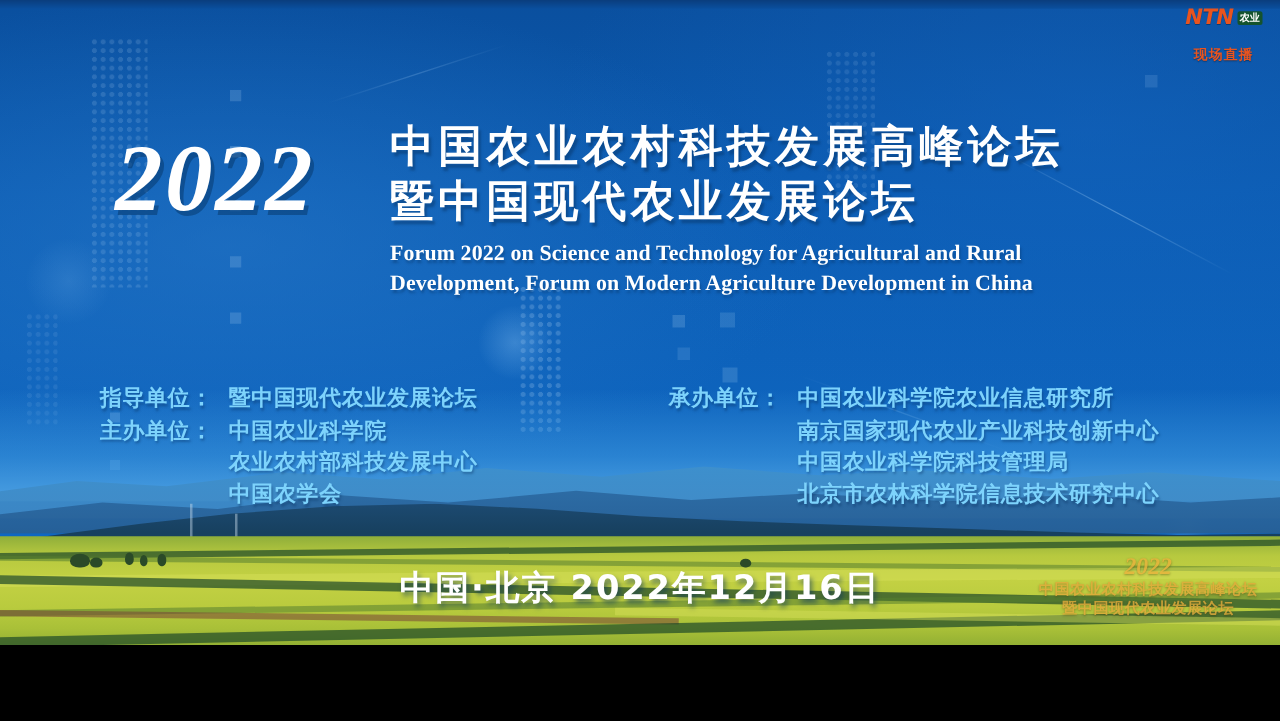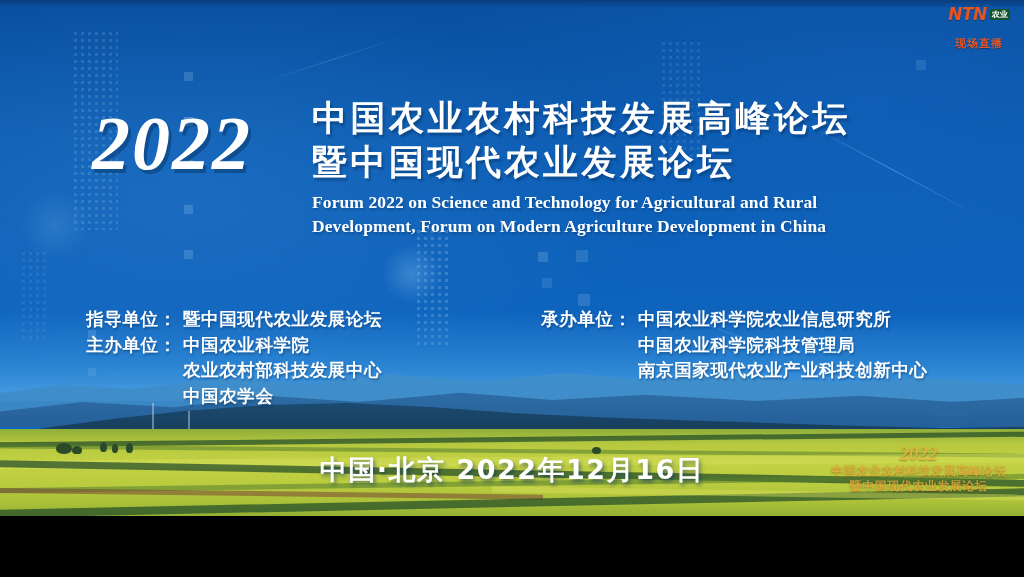--- a/index.html
+++ b/index.html
@@ -176,24 +176,23 @@
     top: 307px;
   }
   .org-row {
     display: flex;
     align-items: baseline;
     font-family: "DejaVu Sans", "Liberation Sans", sans-serif;
     font-weight: 700;
     font-size: 17.5px;
     line-height: 25.5px;
     letter-spacing: 0.6px;
-    color: #ffffff;
+    color: #7dd3fc;
     text-shadow: 1px 2px 2px rgba(6,48,96,0.42);
     white-space: nowrap;
-    text-align: center;
   }
   .org-label { width: 103px; flex: none; }
   .org-label.blank { visibility: hidden; }
 
   .venue {
     position: absolute;
     left: 0; right: 0;
     top: 452px;
     text-align: center;
     font-family: "DejaVu Sans", "Liberation Sans", sans-serif;
@@ -375,25 +374,29 @@
     </div>
   </div>
 
   <div class="org-right">
     <div class="org-row">
       <span class="org-label">承办单位：</span>
       <span>中国农业科学院农业信息研究所</span>
     </div>
     <div class="org-row">
       <span class="org-label blank"></span>
+      <span>南京国家现代农业产业科技创新中心</span>
+    </div>
+    <div class="org-row">
+      <span class="org-label blank"></span>
       <span>中国农业科学院科技管理局</span>
     </div>
     <div class="org-row">
       <span class="org-label blank"></span>
-      <span>南京国家现代农业产业科技创新中心</span>
+      <span>北京市农林科学院信息技术研究中心</span>
     </div>
   </div>
 
   <div class="venue">中国·北京  2022年12月16日</div>
 
   <div class="watermark">
     <div class="wm-year">2022</div>
     <div class="wm-line">中国农业农村科技发展高峰论坛</div>
     <div class="wm-line">暨中国现代农业发展论坛</div>
   </div>

